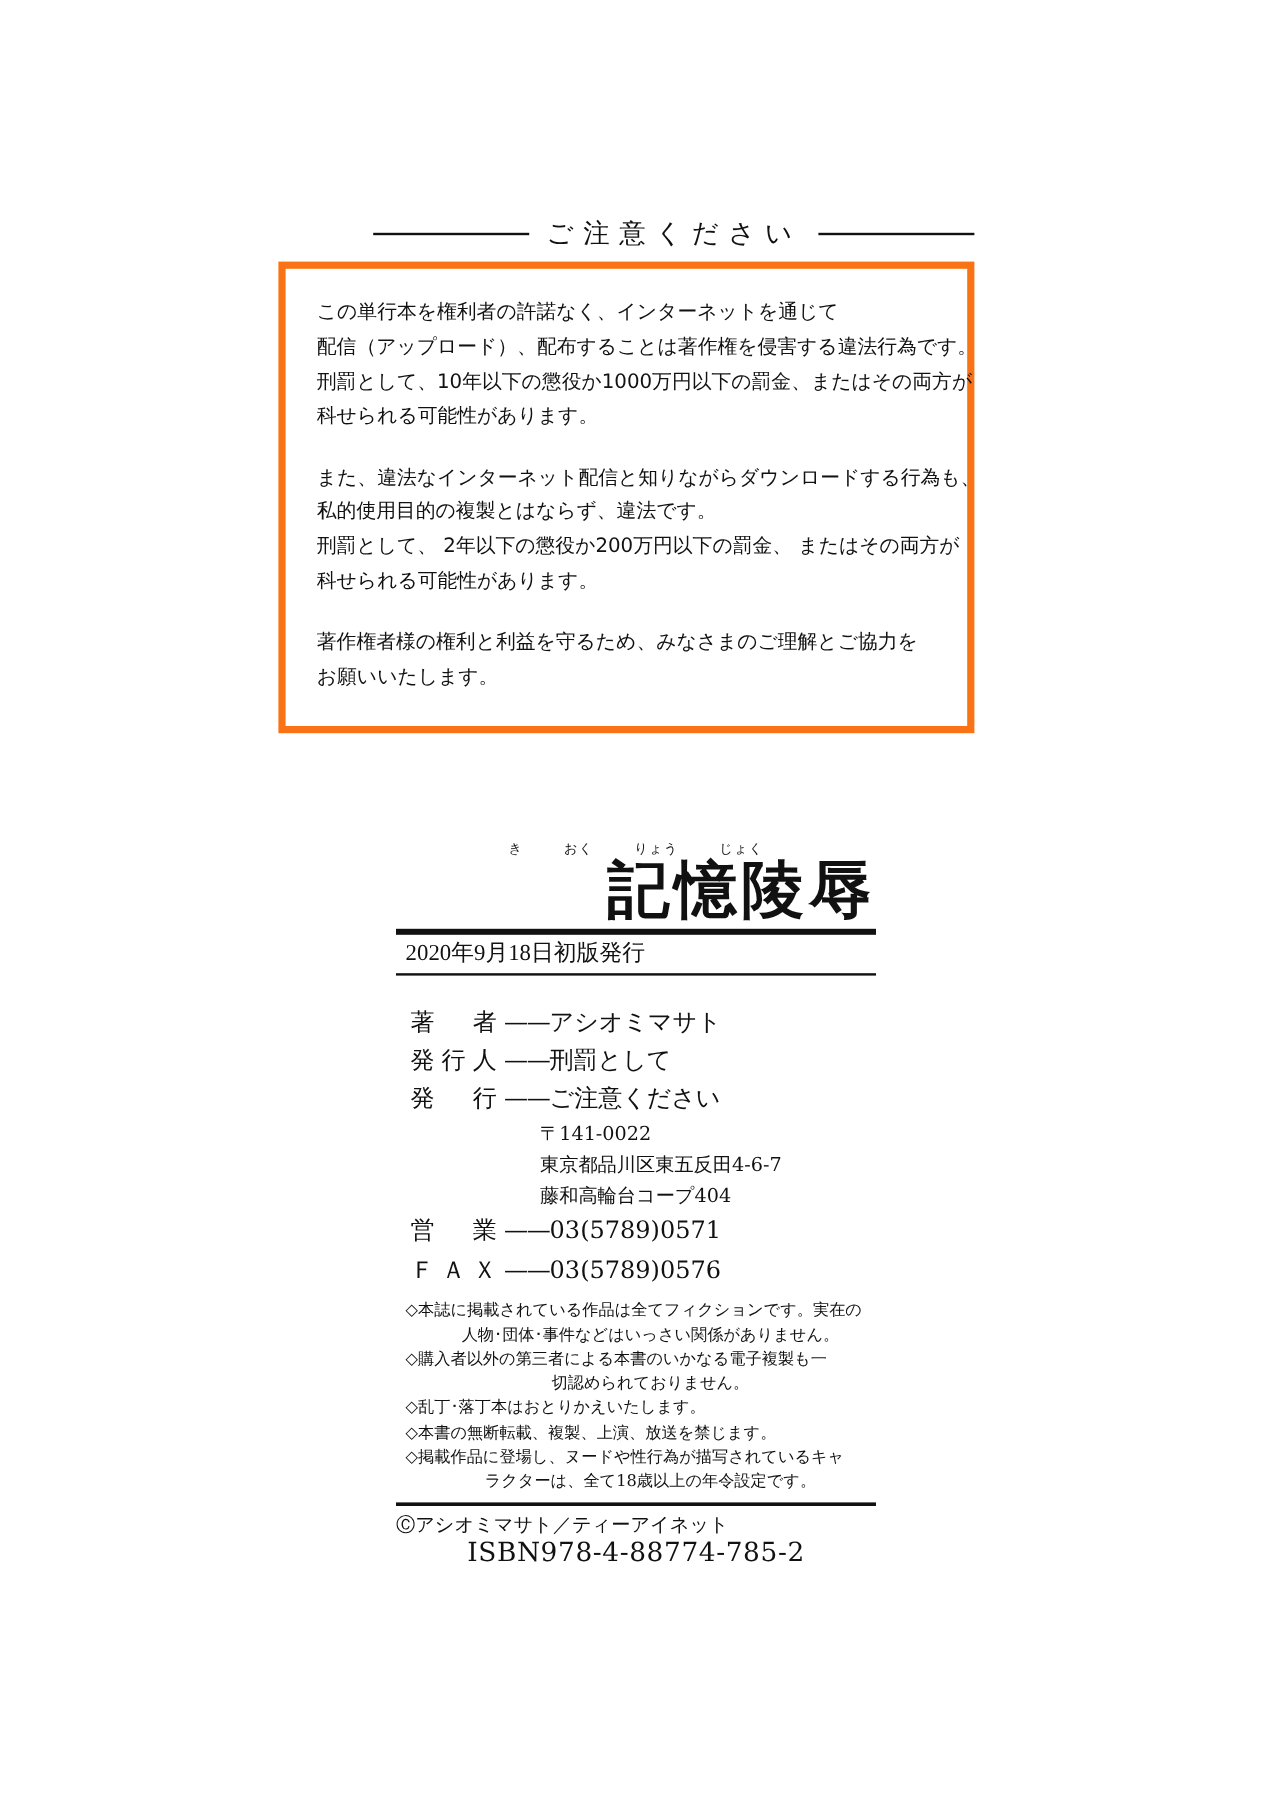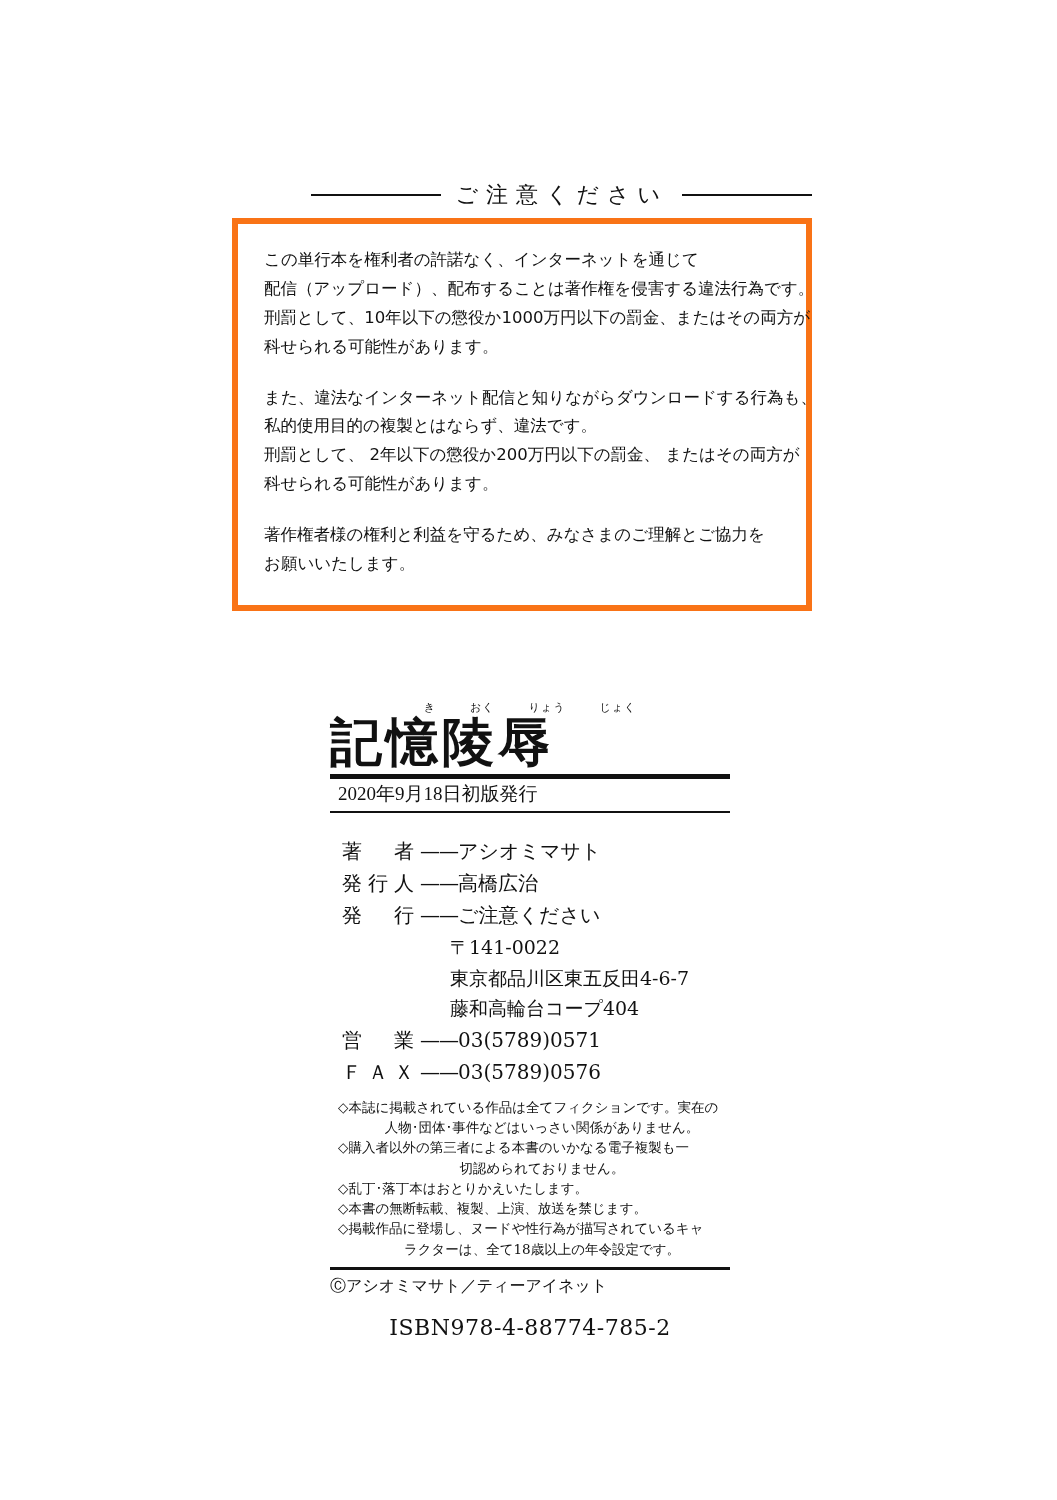--- a/index.html
+++ b/index.html
@@ -67,21 +67,21 @@
   .ruby-line {
     display: flex;
     justify-content: center;
     gap: 34px;
     font-size: 11px;
     letter-spacing: 1px;
     margin-bottom: 0px;
     font-family: "DejaVu Sans", "Liberation Sans", sans-serif;
   }
   .book-title {
-    text-align: left;
+    text-align: right;
     font-size: 52px;
     font-weight: bold;
     letter-spacing: 4px;
     line-height: 1.05;
     font-family: "DejaVu Serif", "Liberation Serif", serif;
   }
   .title-rule {
     height: 5px;
     background: #111;
     margin: 4px 0 2px 0;
@@ -104,21 +104,21 @@
   }
   .credit-row {
     font-size: 20px;
     line-height: 1.62;
     white-space: nowrap;
     font-family: "DejaVu Serif", "Liberation Serif", serif;
   }
   .credit-row .lbl { letter-spacing: 6px; }
   .credit-row .dash { letter-spacing: -1px; }
   .addr-row {
-    font-size: 19px;
+    font-size: 16px;
     line-height: 1.62;
     padding-left: 108px;
     white-space: nowrap;
     font-family: "DejaVu Serif", "Liberation Serif", serif;
   }
 
   .notes {
     margin-top: 8px;
     padding-left: 8px;
   }
@@ -136,21 +136,20 @@
     margin: 8px 0 6px 0;
   }
   .copyright {
     text-align: left;
     font-size: 16px;
     font-family: "DejaVu Serif", "Liberation Serif", serif;
   }
   .isbn {
     text-align: center;
     font-size: 22px;
-    margin-top: 18px;
     letter-spacing: 0.5px;
     font-family: "DejaVu Serif", "Liberation Serif", serif;
   }
 </style>
 </head>
 <body>
 
 <div class="notice-wrap">
   <div class="notice-heading">
     <span class="rule"></span>
@@ -189,21 +188,21 @@
   <div class="book-title">記憶陵辱</div>
   <div class="title-rule"></div>
   <div class="pubdate">2020年9月18日初版発行</div>
   <div class="thin-rule"></div>
 
   <div class="credits">
     <div class="credit-row">
       <span class="lbl">著　者</span><span class="dash">——</span><span>アシオミマサト</span>
     </div>
     <div class="credit-row">
-      <span class="lbl">発行人</span><span class="dash">——</span><span>高橋広治</span>
+      <span class="lbl">発行人</span><span class="dash">——</span><span>刑罰として</span>
     </div>
     <div class="credit-row">
       <span class="lbl">発　行</span><span class="dash">——</span><span>ご注意ください</span>
     </div>
 
     <div class="addr-row">〒141-0022</div>
     <div class="addr-row">東京都品川区東五反田4-6-7</div>
     <div class="addr-row">藤和高輪台コープ404</div>
 
     <div class="credit-row">

